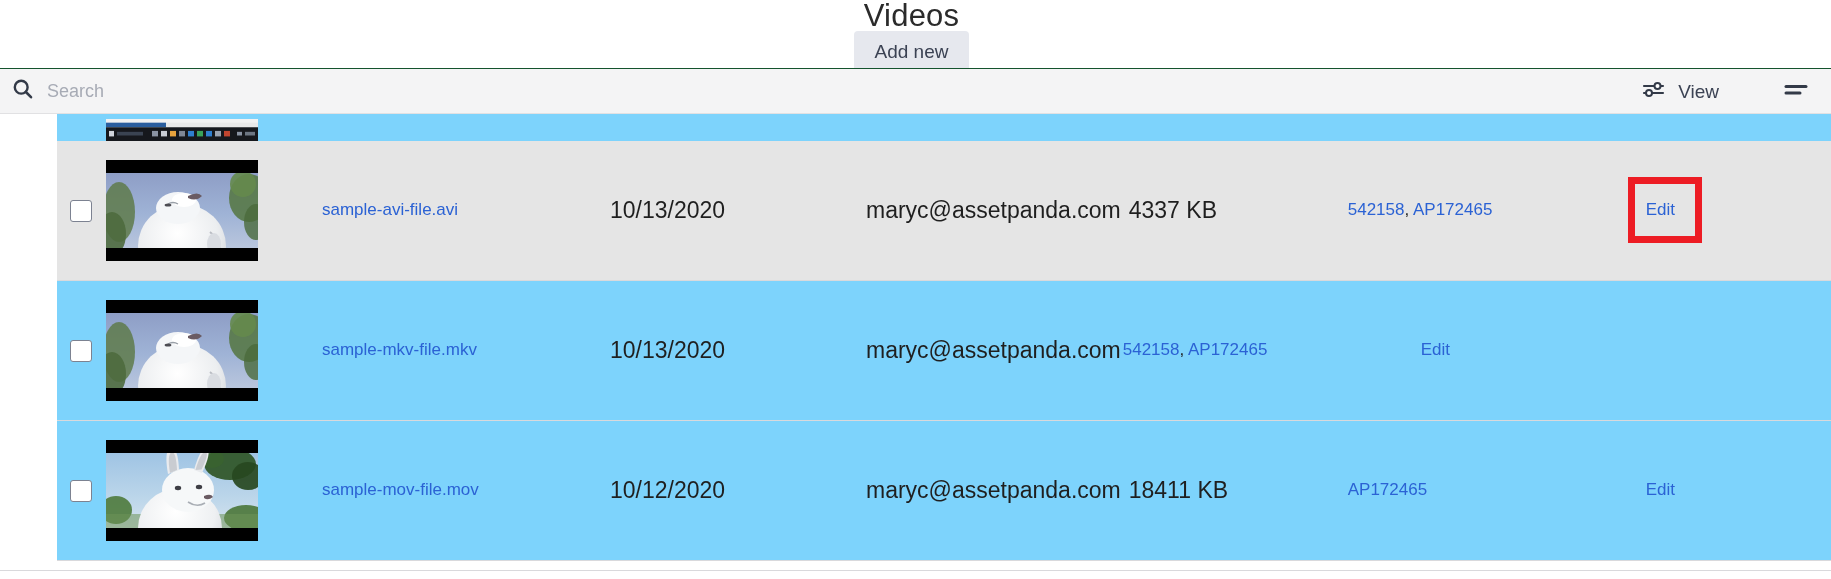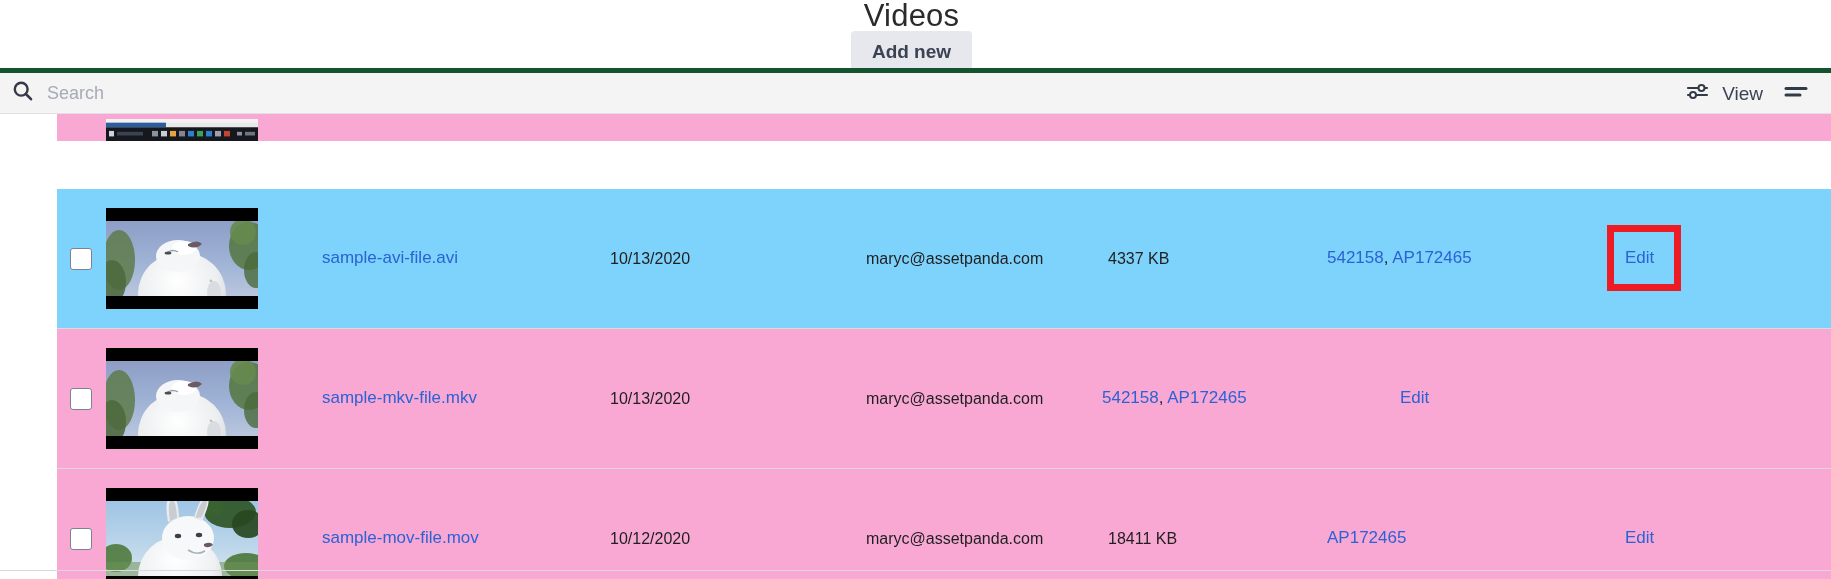--- a/index.html
+++ b/index.html
@@ -40,21 +40,21 @@
 
   .header-spacer { flex: 1 1 auto; }
 
   .add-new-button {
     background: #e6e8ee;
     color: #3b4253;
     border: none;
     border-radius: 4px;
     font-family: "Liberation Sans", sans-serif;
     font-size: 19px;
-    font-weight: 700;
+    font-weight: 400;
     padding: 11px 21px 12px 21px;
     cursor: pointer;
     line-height: 1;
     white-space: nowrap;
   }
 
   .kebab-button {
     width: 34px;
     height: 40px;
     margin-left: 14px;
@@ -73,21 +73,21 @@
     height: 4px;
     border-radius: 50%;
     background: #333a48;
   }
 
   
   .toolbar {
     position: relative;
     height: 46px;
     background: #f4f4f5;
-    border-top: 5px solid #14532d;
+    border-top: 1px solid #14532d;
     border-bottom: 1px solid #e1e1e3;
     display: flex;
     align-items: center;
     padding: 0 22px 0 12px;
   }
 
   .search-wrap {
     display: flex;
     align-items: center;
     gap: 13px;
@@ -107,21 +107,21 @@
     padding: 0;
     line-height: 1;
   }
   .search-input::placeholder { color: #a7abb5; }
 
   .view-control {
     display: flex;
     align-items: center;
     gap: 12px;
     cursor: pointer;
-    margin-right: 20px;
+    margin-right: 64px;
   }
   .view-label {
     font-size: 19px;
     color: #3b4253;
     line-height: 1;
   }
 
   .sort-button {
     cursor: pointer;
     background: none;
@@ -138,32 +138,31 @@
     overflow: hidden;
   }
 
   .row {
     position: relative;
     display: flex;
     align-items: center;
     height: 140px;
     margin-left: 57px;
     border-bottom: 1px solid #d9d9dc;
-    background: #f9a8d4;
+    background: #7dd3fc;
   }
   .row.partial {
     height: 27px;
     align-items: flex-end;
     border-bottom: none;
     overflow: hidden;
   }
   .row.selected {
-    background: #7dd3fc;
+    background: #e5e5e5;
     border-bottom-color: #d9d9dc;
-    margin-top: 48px;
   }
 
   .cell-check {
     width: 47px;
     flex: 0 0 47px;
     display: flex;
     align-items: center;
     justify-content: center;
   }
   .checkbox {
@@ -228,21 +227,21 @@
   .link {
     color: #2b62d4;
     font-size: 17px;
     text-decoration: none;
     cursor: pointer;
     line-height: 1.2;
   }
   .link.asset { color: #2b62d4; }
   .text {
     color: #1f1f1f;
-    font-size: 16px;
+    font-size: 23px;
     line-height: 1.2;
   }
 
   .assets-group { white-space: nowrap; }
   .assets-sep { color: #1f1f1f; font-size: 17px; }
 
   .edit-link {
     color: #2b62d4;
     font-size: 17px;
     text-decoration: none;

